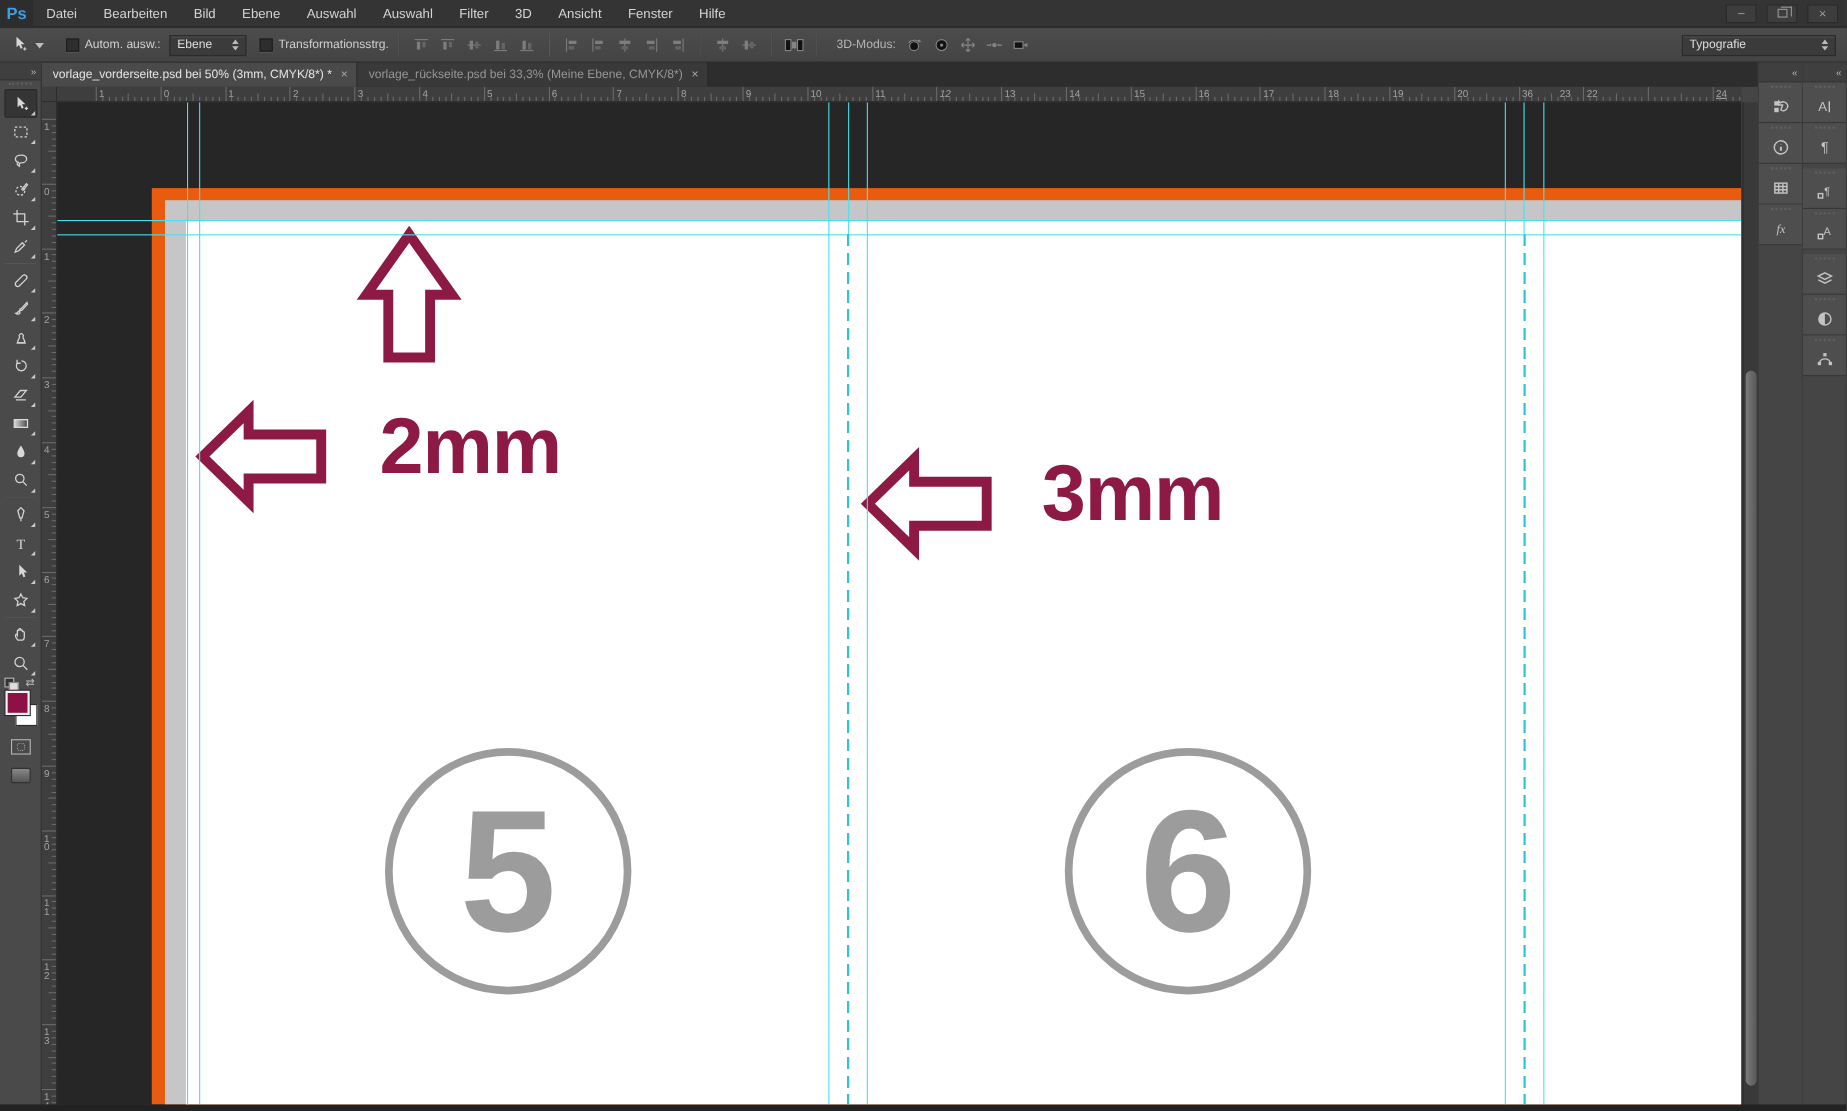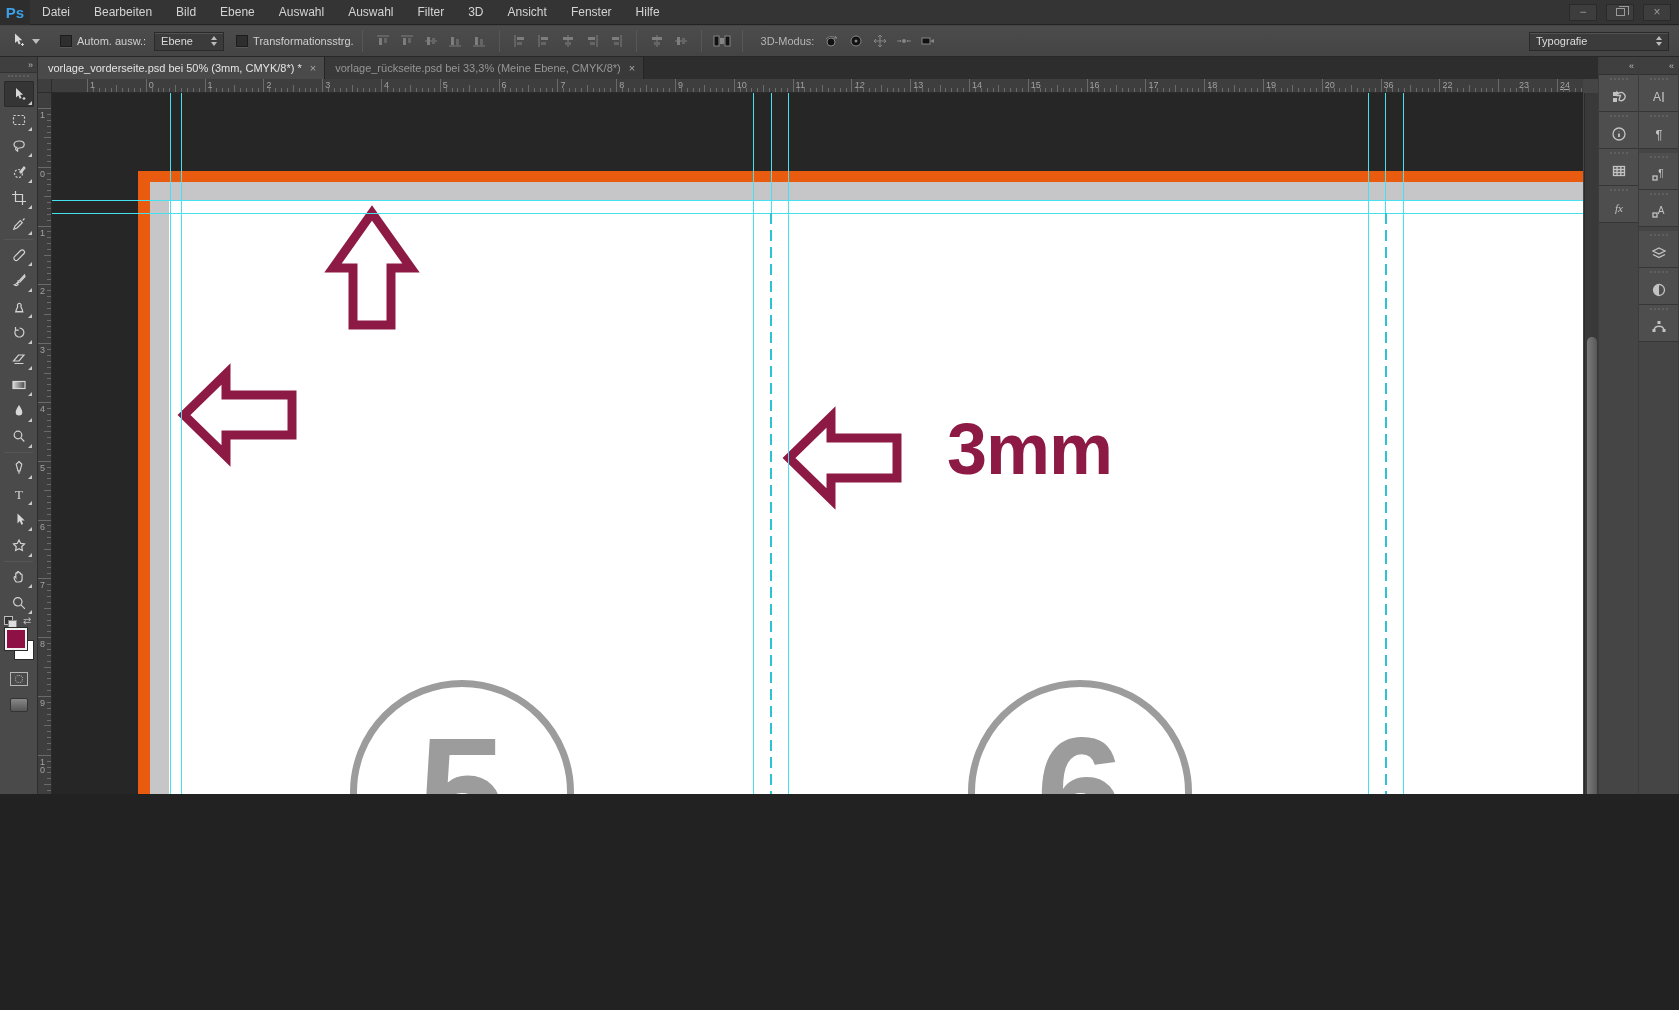--- a/index.html
+++ b/index.html
@@ -1,18 +1,18 @@
 <!DOCTYPE html>
 <html><head>
 <meta charset="utf-8">
 <style>
   * { margin:0; padding:0; box-sizing:border-box; }
   html,body { background:#222; }
   #app {
-    position:relative; width:1679px; height:794px; overflow:hidden;
+    position:relative; width:1679px; height:1004px; overflow:hidden;
     font-family:"Liberation Sans", sans-serif; background:#454545;
     -webkit-font-smoothing:antialiased; user-select:none;
   }
   
   .menubar { position:absolute; left:0; top:0; width:1679px; height:25px;
     background:#343434; border-bottom:1px solid #232323; display:flex; align-items:center; }
   .ps-logo { width:30px; height:25px; background:#2d2d2d; color:#3ba0e8; font-weight:bold;
     font-size:15px; display:flex; align-items:center; justify-content:center; }
   .menu-item { color:#d4d4d4; font-size:12px; padding:0 12px; height:25px; display:flex; align-items:center; cursor:default; }
   .win-controls { margin-left:auto; display:flex; align-items:center; padding-right:8px; }
@@ -705,21 +705,21 @@
       <div class="htick" style="left: 1393.28px; height: 4px;"></div>
       <div class="htick" style="left: 1399.16px; height: 4px;"></div>
       <div class="htick" style="left: 1405.04px; height: 4px;"></div>
       <div class="htick" style="left: 1410.92px; height: 4px;"></div>
       <div class="htick" style="left: 1416.8px; height: 7px;"></div>
       <div class="htick" style="left: 1422.68px; height: 4px;"></div>
       <div class="htick" style="left: 1428.56px; height: 4px;"></div>
       <div class="htick" style="left: 1434.44px; height: 4px;"></div>
       <div class="htick" style="left: 1440.32px; height: 4px;"></div>
       <div class="htick" style="left: 1446.2px; height: 13px;"></div>
-      <div class="hlabel" style="left: 1467px; text-align: right;">23</div>
+      <div class="hlabel" style="left: 1366px; text-align: right;">23</div>
       <div class="htick" style="left: 1452.08px; height: 4px;"></div>
       <div class="htick" style="left: 1457.96px; height: 4px;"></div>
       <div class="htick" style="left: 1463.84px; height: 4px;"></div>
       <div class="htick" style="left: 1469.72px; height: 4px;"></div>
       <div class="htick" style="left: 1475.6px; height: 7px;"></div>
       <div class="htick" style="left: 1481.48px; height: 4px;"></div>
       <div class="htick" style="left: 1487.36px; height: 4px;"></div>
       <div class="htick" style="left: 1493.24px; height: 4px;"></div>
       <div class="htick" style="left: 1499.12px; height: 4px;"></div>
       <div class="htick" style="left: 1505px; height: 13px;"></div>
@@ -914,20 +914,21 @@
       </div>
       <div class="layer" style="left: 200px; top: 0px; width: 240px; height: 240px; pointer-events: none;"><svg width="240" height="240" style="overflow:visible">
           <polygon points="120,120 159,175 139,175 139,232 101,232 101,175 81,175" fill="#ffffff" stroke="#8d1a44" stroke-width="9" stroke-linejoin="miter"></polygon>
         </svg></div>
       <div class="layer" style="left: 12px; top: 202px; width: 240px; height: 240px; pointer-events: none;"><svg width="240" height="240" style="overflow:visible">
           <polygon points="120,120 162,79 162,100 228,100 228,140 162,140 162,161" fill="#ffffff" stroke="#8d1a44" stroke-width="9" stroke-linejoin="miter"></polygon>
         </svg></div>
       <div class="layer" style="left: 617px; top: 245px; width: 240px; height: 240px; pointer-events: none;"><svg width="240" height="240" style="overflow:visible">
           <polygon points="120,120 162,79 162,100 228,100 228,140 162,140 162,161" fill="#ffffff" stroke="#8d1a44" stroke-width="9" stroke-linejoin="miter"></polygon>
         </svg></div>
+      <div class="annot-label" style="left: 293px; top: 277px; color: rgb(141, 26, 68);">2mm</div>
       <div class="annot-label" style="left: 895px; top: 320px; color: rgb(141, 26, 68);">3mm</div>
       <div class="guide-h" style="top: 106.5px; background: rgb(70, 224, 238);"></div>
       <div class="guide-h" style="top: 119.5px; background: rgb(70, 224, 238);"></div>
       <div class="guide-v" style="left: 117.5px; background: rgb(70, 224, 238);"></div>
       <div class="guide-v" style="left: 128.5px; background: rgb(70, 224, 238);"></div>
       <div class="guide-v" style="left: 701px; background: rgb(70, 224, 238);"></div>
       <div class="guide-v" style="left: 735.5px; background: rgb(70, 224, 238);"></div>
       <div class="guide-v" style="left: 1315.5px; background: rgb(70, 224, 238);"></div>
       <div class="guide-v" style="left: 1350.5px; background: rgb(70, 224, 238);"></div>
       <div class="guide-v" style="left: 718.5px; top: 0px; height: 120px; bottom: auto; background: rgb(70, 224, 238);"></div>

